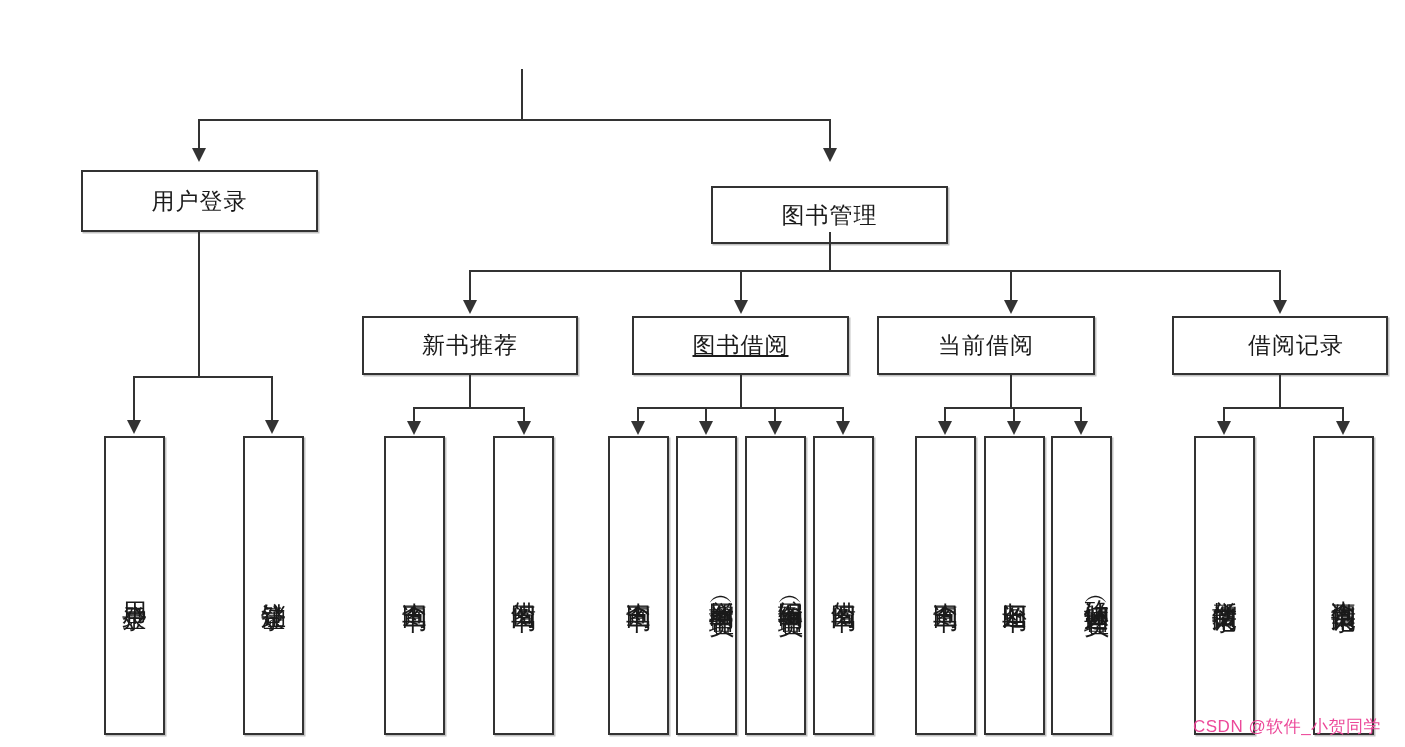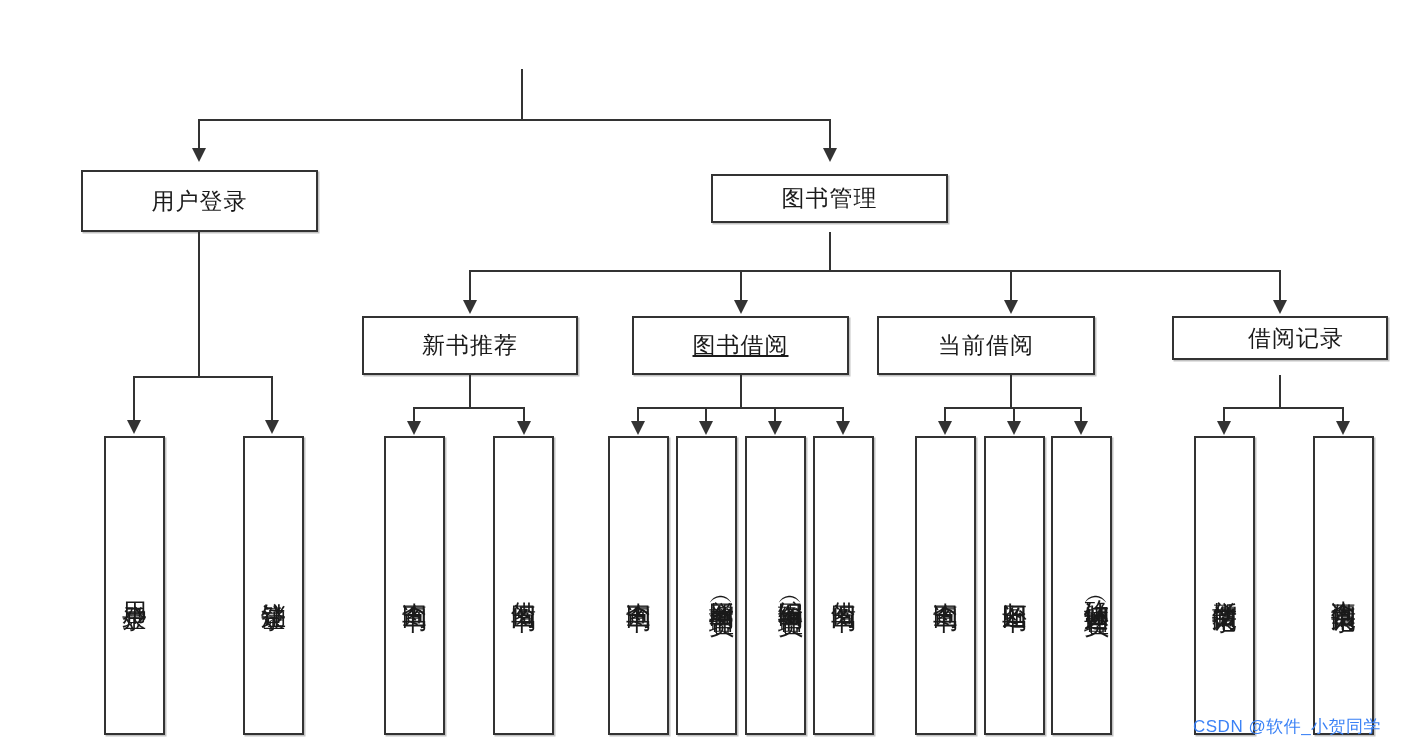--- a/index.html
+++ b/index.html
@@ -61,21 +61,21 @@
   .arrow {
     position: absolute;
     width: 0;
     height: 0;
     border-left: 7px solid transparent;
     border-right: 7px solid transparent;
     border-top: 14px solid #333333;
   }
   .watermark {
     position: absolute;
-    color: #3b82f6;
+    color: #ec4899;
     font-size: 17px;
     white-space: nowrap;
     letter-spacing: 0.5px;
   }
 </style>
 </head>
 <body>
 
 <div id="canvas">
 
@@ -85,21 +85,21 @@
   <div class="edge edge-h" style="left:198px; top:119px; width:633px; height:2px;"></div>
 
   <div class="edge edge-v" style="left:198px; top:119px; width:2px; height:31px;"></div>
   <div class="arrow" style="left:192px; top:148px;"></div>
   <div class="edge edge-v" style="left:829px; top:119px; width:2px; height:31px;"></div>
   <div class="arrow" style="left:823px; top:148px;"></div>
 
   <div class="node node-h" style="left:81px; top:170px; width:237px; height:62px;">
     <span>用户登录</span>
   </div>
-  <div class="node node-h" style="left:711px; top:174px; width:237px; height:49px;">
+  <div class="node node-h" style="left:711px; top:186px; width:237px; height:58px;">
     <span>图书管理</span>
   </div>
 
   <div class="edge edge-v" style="left:198px; top:232px; width:2px; height:145px;"></div>
   <div class="edge edge-h" style="left:133px; top:376px; width:140px; height:2px;"></div>
   <div class="edge edge-v" style="left:133px; top:376px; width:2px; height:46px;"></div>
   <div class="arrow" style="left:127px; top:420px;"></div>
   <div class="edge edge-v" style="left:271px; top:376px; width:2px; height:46px;"></div>
   <div class="arrow" style="left:265px; top:420px;"></div>
 
@@ -116,21 +116,21 @@
 
   <div class="node node-h" style="left:362px; top:316px; width:216px; height:59px;">
     <span>新书推荐</span>
   </div>
   <div class="node node-h" style="left:632px; top:316px; width:217px; height:59px;text-decoration:underline;">
     <span>图书借阅</span>
   </div>
   <div class="node node-h" style="left:877px; top:316px; width:218px; height:59px;">
     <span>当前借阅</span>
   </div>
-  <div class="node node-h" style="left:1172px; top:316px; width:216px; height:44px;padding-left:32px;">
+  <div class="node node-h" style="left:1172px; top:316px; width:216px; height:59px;padding-left:32px;">
     <span>借阅记录</span>
   </div>
 
   <div class="edge edge-v" style="left:469px; top:375px; width:2px; height:33px;"></div>
   <div class="edge edge-h" style="left:413px; top:407px; width:112px; height:2px;"></div>
   <div class="edge edge-v" style="left:413px; top:407px; width:2px; height:16px;"></div>
   <div class="arrow" style="left:407px; top:421px;"></div>
   <div class="edge edge-v" style="left:523px; top:407px; width:2px; height:16px;"></div>
   <div class="arrow" style="left:517px; top:421px;"></div>
 

